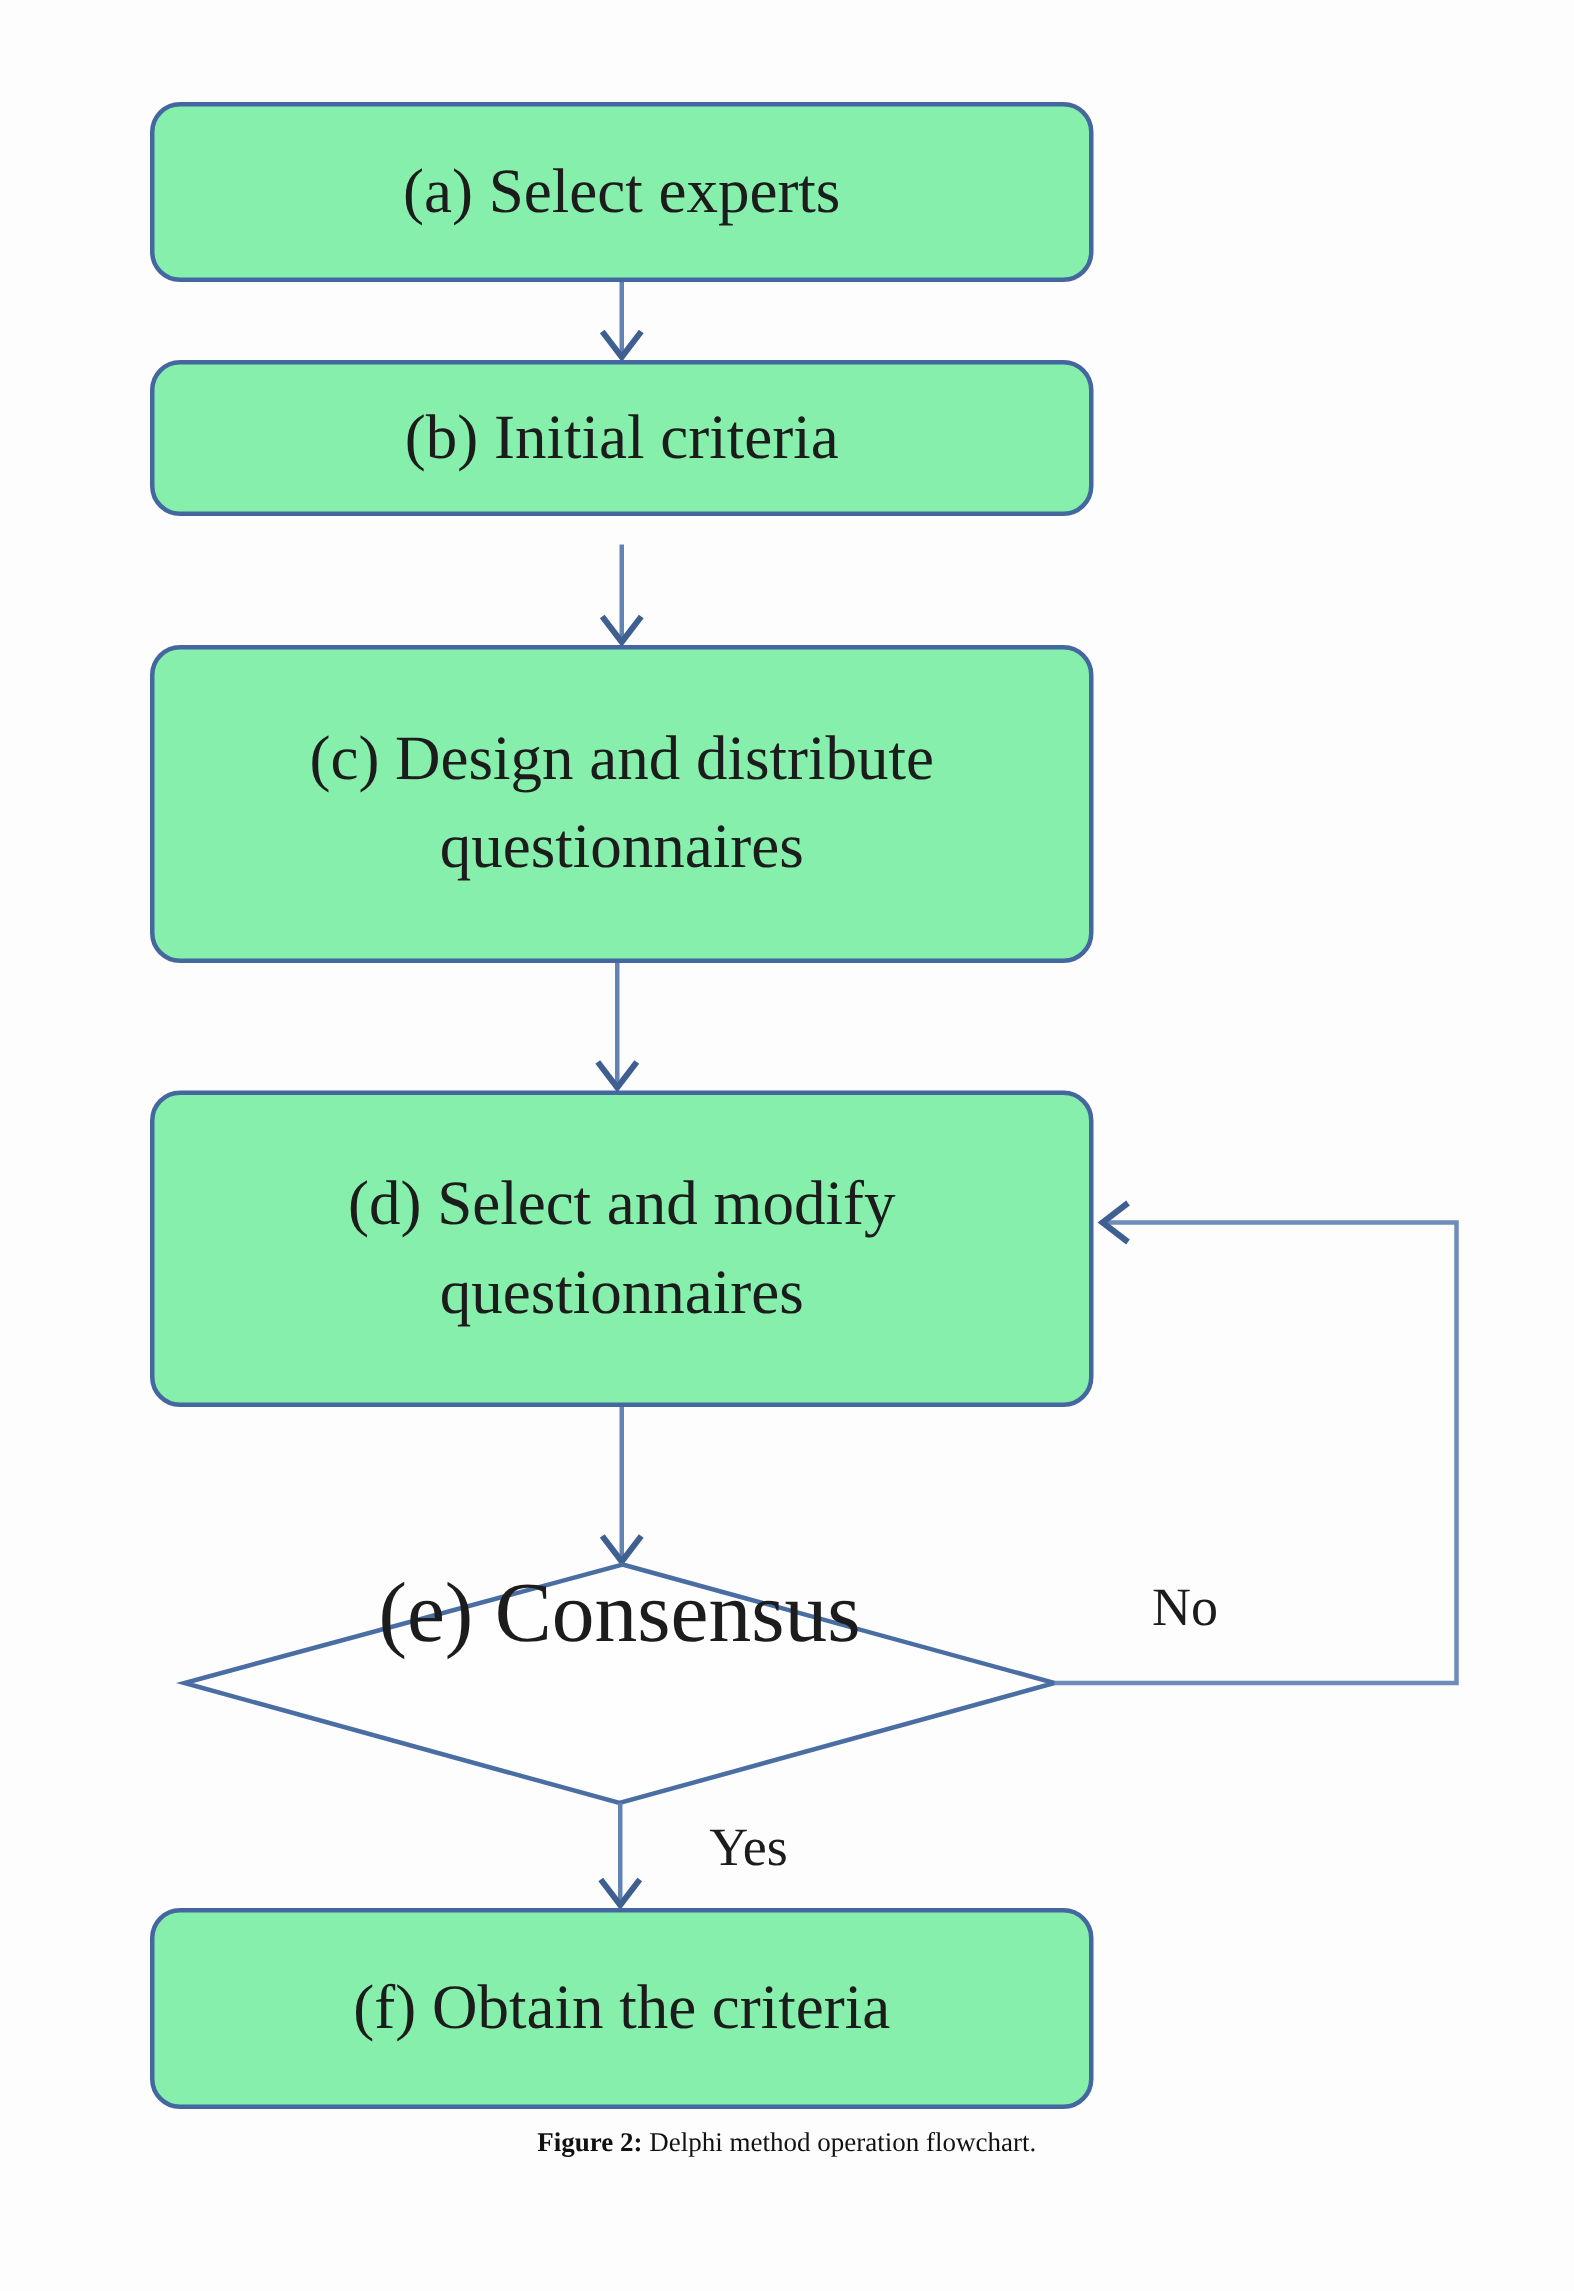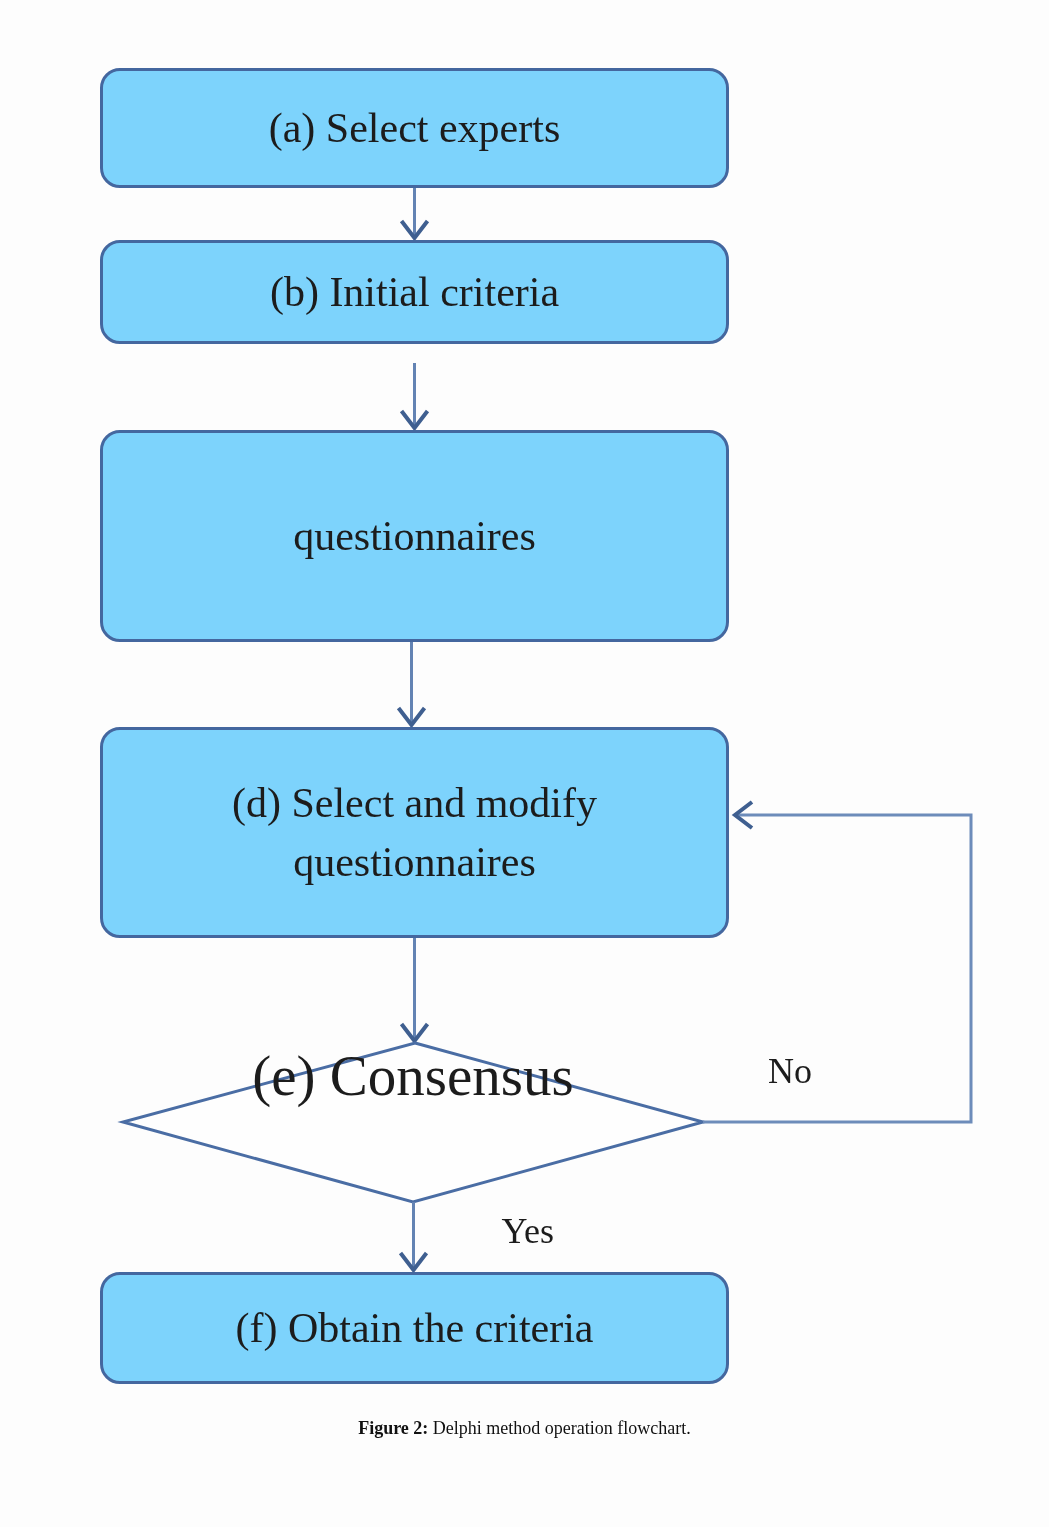--- a/index.html
+++ b/index.html
@@ -10,39 +10,39 @@
     font-family:"Liberation Serif", serif;
     color:#1c1c1c;
     overflow:hidden;
   }
   .wires{position:absolute;left:0;top:0;width:1049px;height:1527px;}
   .node{
     position:absolute;
     box-sizing:border-box;
     border:3px solid #44679f;
     border-radius:20px;
-    background:#7dd3fc;
+    background:#86efac;
     display:flex;flex-direction:column;
     align-items:center;justify-content:center;
     font-size:42px;line-height:1.4;
     text-align:center;
   }
   #node-a{left:100px;top:68px;width:629px;height:120px;}
   #node-b{left:100px;top:240px;width:629px;height:104px;}
   #node-c{left:100px;top:430px;width:629px;height:212px;}
   #node-d{left:100px;top:727px;width:629px;height:211px;}
-  #node-f{left:100px;top:1272px;width:629px;height:112px;}
+  #node-f{left:100px;top:1272px;width:629px;height:134px;}
   .diamond-label{
     position:absolute;left:123px;top:1043px;width:580px;height:159px;
     display:flex;align-items:flex-start;justify-content:center;
     font-size:57px;
   }
   .edge-label{position:absolute;font-size:36px;line-height:1.1;}
   #label-no{left:745px;top:1052px;width:90px;text-align:center;}
-  #label-yes{left:444px;top:1212px;width:110px;text-align:right;}
+  #label-yes{left:444px;top:1212px;width:110px;text-align:center;}
   .caption{
     position:absolute;left:0;top:1418px;width:1049px;
     text-align:center;font-size:18px;color:#111;
   }
   .caption b{font-weight:bold;}
 </style>
 </head>
 <body>
 
 <div class="canvas">
@@ -84,20 +84,21 @@
 
   <div class="node" id="node-a">
     <span>(a) Select experts</span>
   </div>
 
   <div class="node" id="node-b">
     <span>(b) Initial criteria</span>
   </div>
 
   <div class="node" id="node-c">
+    <span>(c) Design and distribute</span>
     <span>questionnaires</span>
   </div>
 
   <div class="node" id="node-d">
     <span>(d) Select and modify</span>
     <span>questionnaires</span>
   </div>
 
   <div class="diamond-label">
     <span>(e) Consensus</span>

